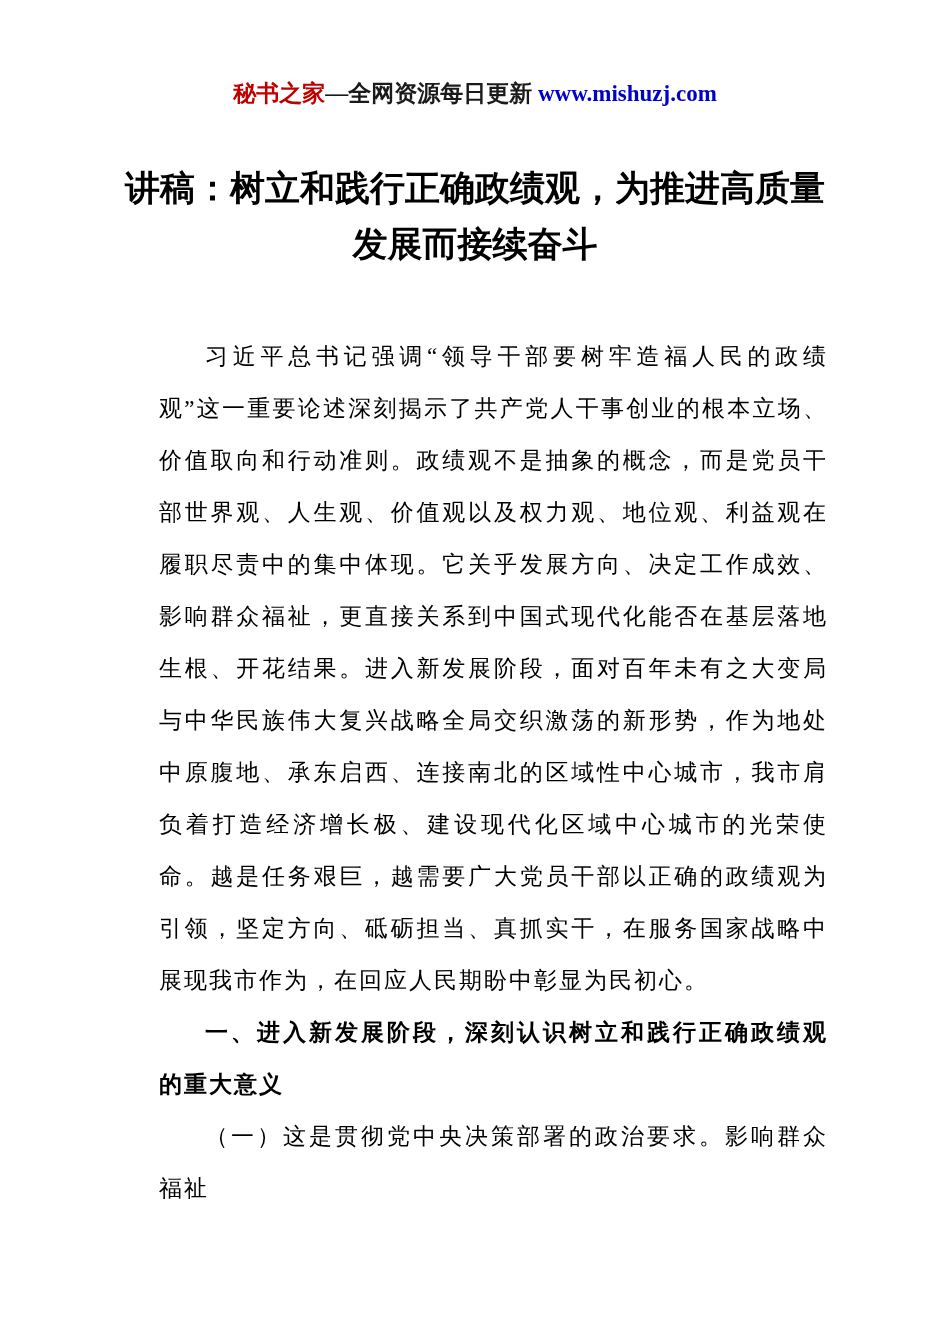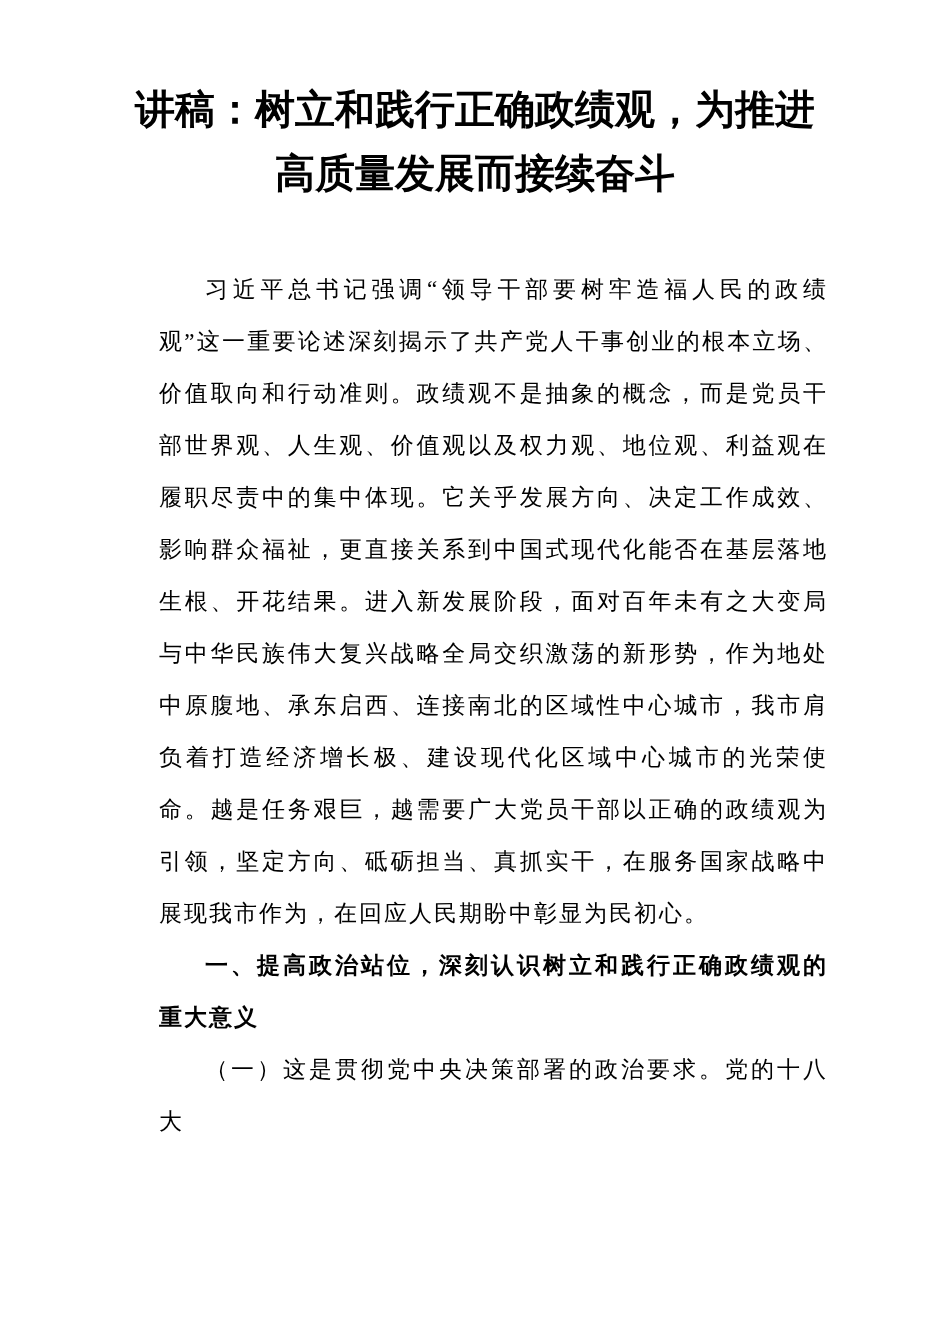--- a/index.html
+++ b/index.html
@@ -31,21 +31,21 @@
   }
   .site-header .tagline {
     color: #1a1a1a;
   }
   .site-header .url {
     color: #0000cc;
     text-decoration: none;
     cursor: pointer;
   }
   .doc-title {
-    font-size: 40px;
+    font-size: 35px;
     font-weight: bold;
     line-height: 1.6;
     text-align: center;
     margin: 0 0 58px 0;
     color: #000000;
   }
   .para {
     font-size: 23px;
     line-height: 52px;
     letter-spacing: 2px;
@@ -59,23 +59,26 @@
   }
   .bold {
     font-weight: bold;
   }
 </style>
 </head>
 <body>
 
 <div class="page">
 
+  <div class="site-header">
+    <span class="brand">秘书之家</span><span class="tagline">—全网资源每日更新 </span><a class="url">www.mishuzj.com</a>
+  </div>
 
   <h1 class="doc-title">讲稿：树立和践行正确政绩观，为推进高质量发展而接续奋斗</h1>
 
 
   <p class="para indent">习近平总书记强调“领导干部要树牢造福人民的政绩观”这一重要论述深刻揭示了共产党人干事创业的根本立场、价值取向和行动准则。政绩观不是抽象的概念，而是党员干部世界观、人生观、价值观以及权力观、地位观、利益观在履职尽责中的集中体现。它关乎发展方向、决定工作成效、影响群众福祉，更直接关系到中国式现代化能否在基层落地生根、开花结果。进入新发展阶段，面对百年未有之大变局与中华民族伟大复兴战略全局交织激荡的新形势，作为地处中原腹地、承东启西、连接南北的区域性中心城市，我市肩负着打造经济增长极、建设现代化区域中心城市的光荣使命。越是任务艰巨，越需要广大党员干部以正确的政绩观为引领，坚定方向、砥砺担当、真抓实干，在服务国家战略中展现我市作为，在回应人民期盼中彰显为民初心。</p>
 
-  <p class="para indent bold">一、提高政治站位，深刻认识树立和践行正确政绩观的重大意义</p>
+  <p class="para indent bold">一、进入新发展阶段，深刻认识树立和践行正确政绩观的重大意义</p>
 
-  <p class="para indent">（一）这是贯彻党中央决策部署的政治要求。党的十八大</p>
+  <p class="para indent">（一）这是贯彻党中央决策部署的政治要求。影响群众福祉</p>
 
 </div>
 
 </body></html>

